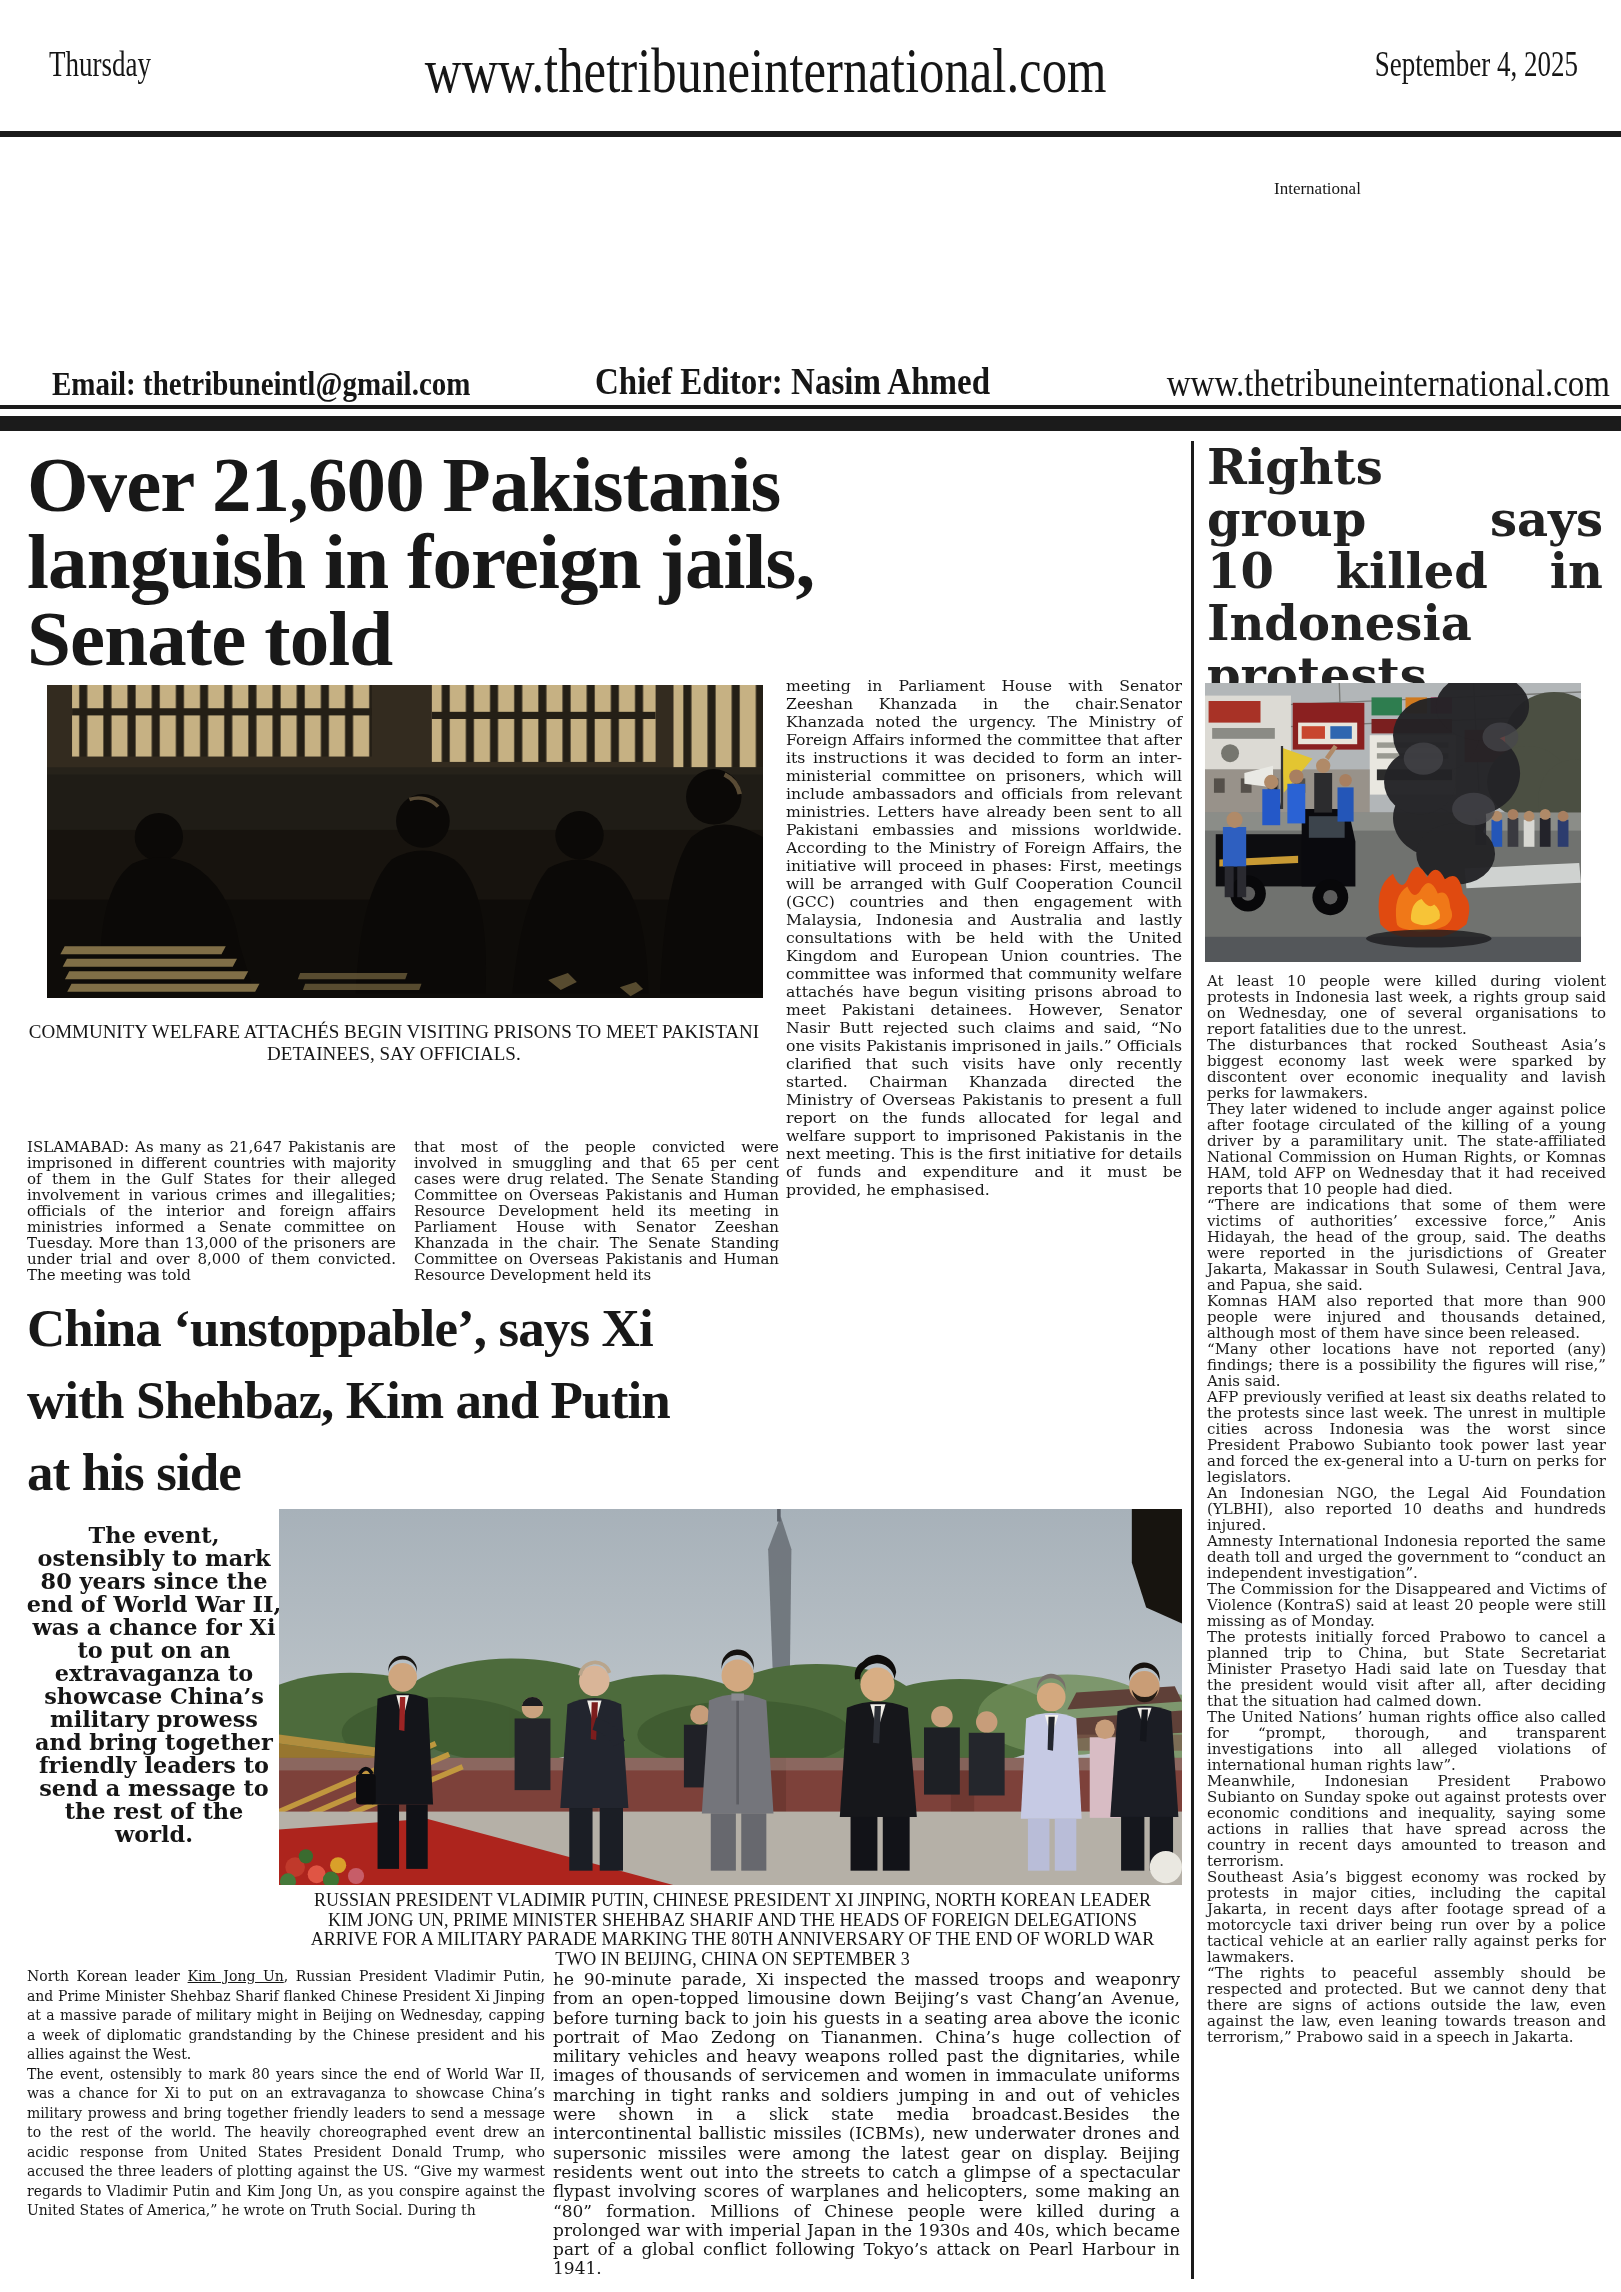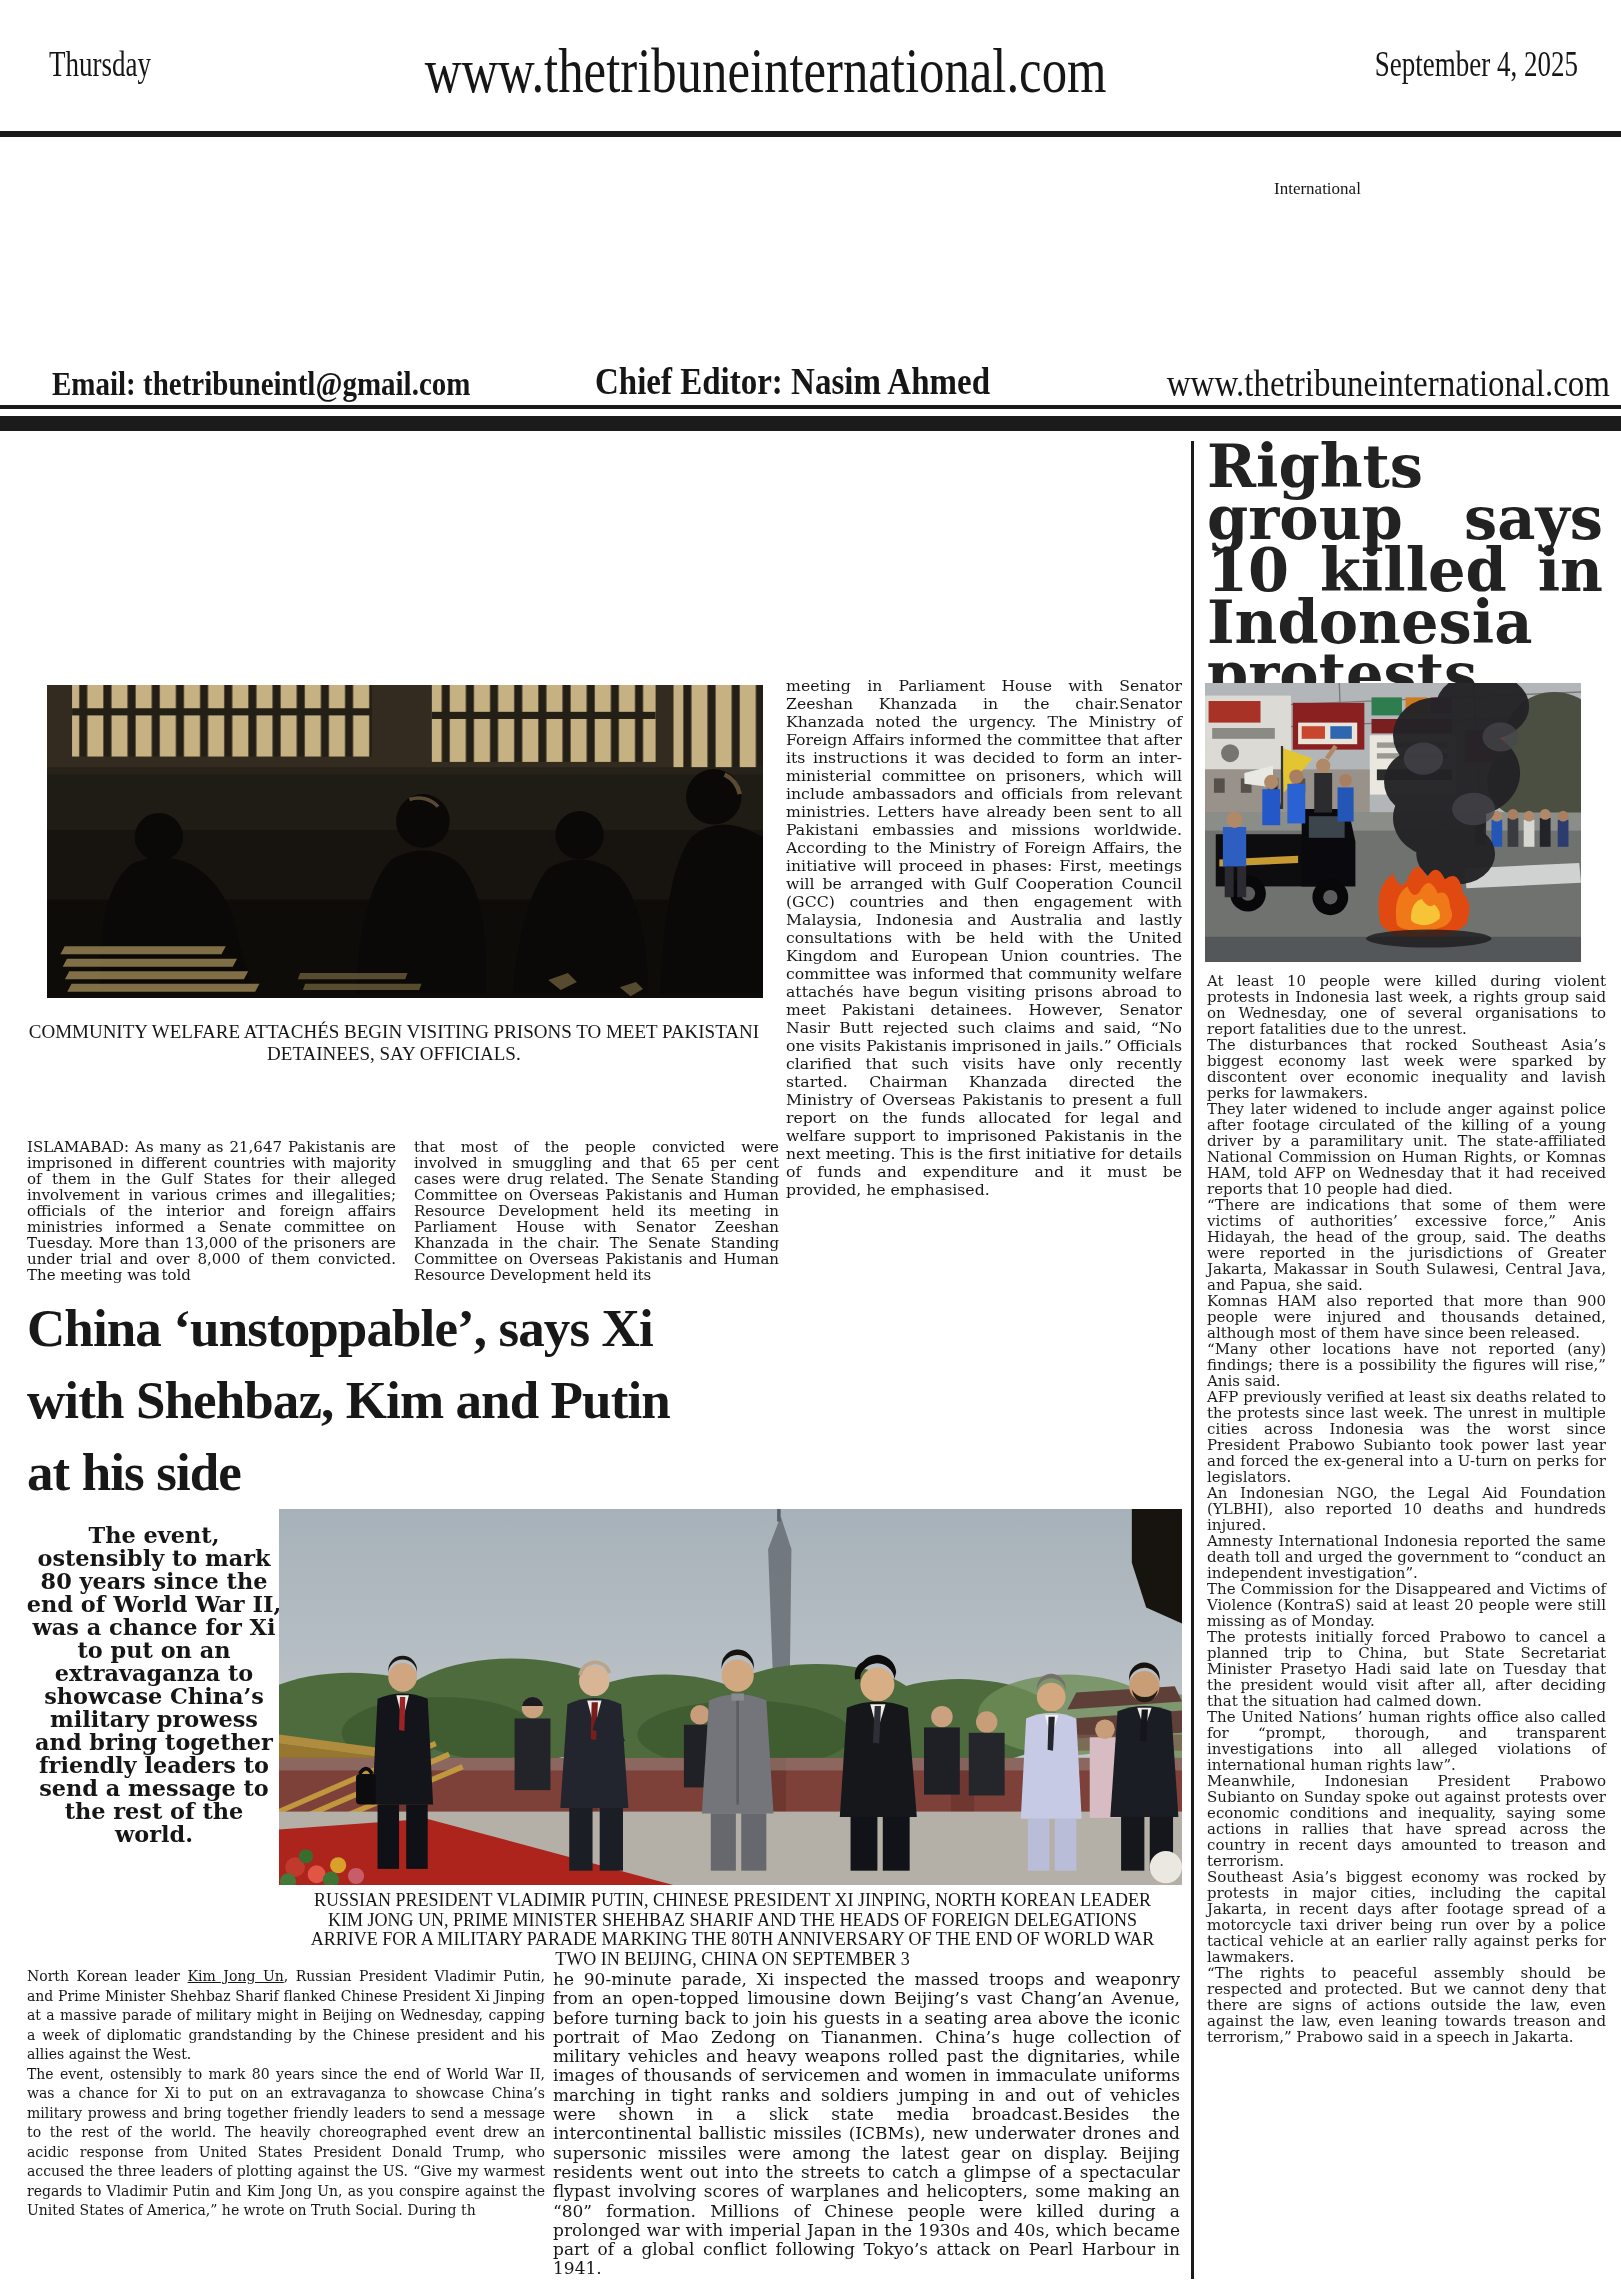--- a/index.html
+++ b/index.html
@@ -41,21 +41,21 @@
       font-size:53px;line-height:72px;letter-spacing:-0.9px;color:#181818;}
   .pullq{left:25px;top:1524px;width:258px;font-size:22.4px;line-height:23px;font-weight:bold;}
   .photo2{left:279px;top:1509px;width:903px;height:376px;}
   .cap2{left:296px;top:1891px;width:873px;font-family:"Liberation Serif",serif;font-size:18px;line-height:19.7px;}
   .a2c1{left:27px;top:1967px;width:518px;font-size:14px;line-height:19.5px;}
   .a2c2{left:553px;top:1970px;width:627px;font-size:17px;line-height:19.3px;}
   .ulink{text-decoration:underline;}
   .footer{left:0;top:2241px;width:1442px;text-align:center;font-size:42px;font-family:"Liberation Serif",serif;}
   .footer span{display:inline-block;transform:scale(1.05,1.22);transform-origin:top center;}
   
-  .sb-h{left:1207px;top:441px;width:396px;font-size:59px;line-height:52px;font-weight:bold;
+  .sb-h{left:1207px;top:441px;width:396px;font-size:48px;line-height:52px;font-weight:bold;
         text-align:justify;text-align-last:justify;color:#222;}
   .sb-photo{left:1205px;top:683px;width:376px;height:279px;}
   .sb-body{left:1207px;top:973px;width:399px;font-size:15px;line-height:16px;color:#1c1c1c;}
 </style>
 </head>
 <body>
 
 <div class="page">
 
   <div class="abs top-day serifc">Thursday</div>
@@ -64,20 +64,23 @@
   <div class="abs rule rule-top"></div>
 
   <div class="abs mast-int serifc">International</div>
   <div class="abs contact-email">Email: thetribuneintl@gmail.com</div>
   <div class="abs contact-editor">Chief Editor: Nasim Ahmed</div>
   <div class="abs contact-site">www.thetribuneinternational.com</div>
   <div class="abs rule rule-thin"></div>
   <div class="abs rule rule-thick"></div>
   <div class="abs vdivider"></div>
 
+  <div class="abs h1 pre">Over 21,600 Pakistanis
+languish in foreign jails,
+Senate told</div>
 
   <svg class="abs photo1" viewBox="0 0 800 350" preserveAspectRatio="none">
     <defs>
       <pattern id="bars" width="27" height="12" patternUnits="userSpaceOnUse">
         <rect width="27" height="12" fill="#c6b183"></rect>
         <rect x="9" width="9" height="12" fill="#241f16"></rect>
       </pattern>
     </defs>
     <rect width="800" height="350" fill="#17130e"></rect>
     <rect x="0" y="0" width="800" height="100" fill="#332b1f"></rect>

